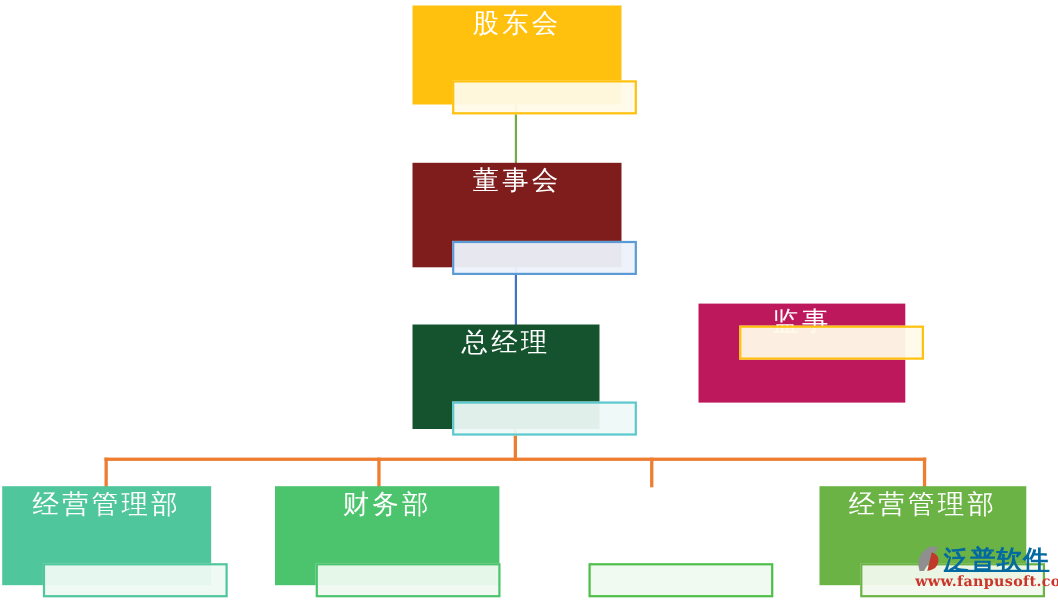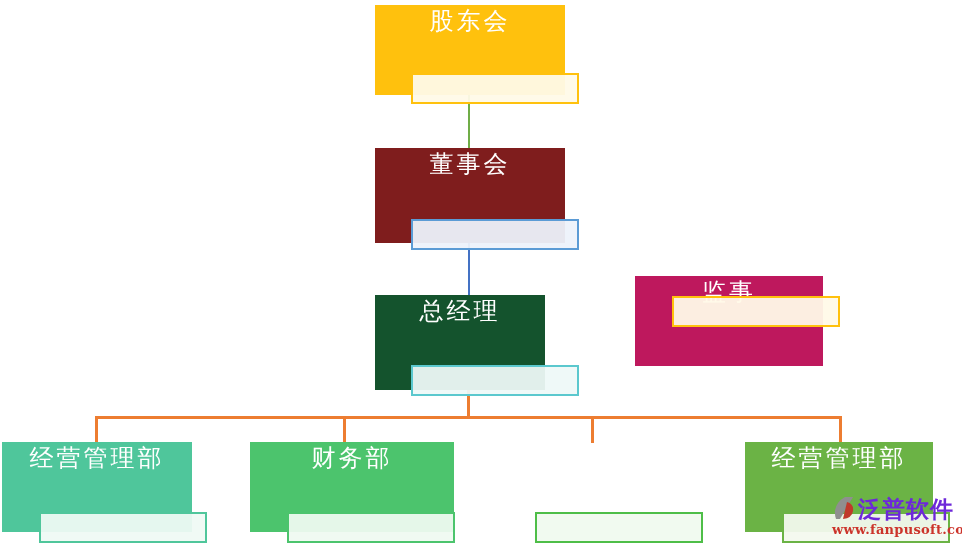--- a/index.html
+++ b/index.html
@@ -38,21 +38,21 @@
   #n-d2-sub{left:287px;top:512px;width:168px;height:31px;border-color:#4CC46D;background:rgba(239,250,241,.94);}
   #n-d3-main{left:498px;top:442px;width:190px;height:90px;background:#4EBE48;}
   #n-d3-sub{left:535px;top:512px;width:168px;height:31px;border-color:#4EBE48;background:rgba(240,250,239,.94);}
   #n-d4-main{left:745px;top:442px;width:188px;height:90px;background:#6BB345;}
   #n-d4-sub{left:782px;top:512px;width:168px;height:31px;border-color:#6BB345;background:rgba(243,249,238,.94);}
   
   .watermark{position:absolute;left:832px;top:496px;z-index:4;}
   .wm-row{display:flex;align-items:center;gap:2px;}
   .wm-brand{
     font-family:"DejaVu Serif","Liberation Serif",serif;
-    font-size:23px;font-weight:bold;color:#6d28d9;line-height:1;letter-spacing:1px;
+    font-size:23px;font-weight:bold;color:#0369a1;line-height:1;letter-spacing:1px;text-decoration:underline;
   }
   .wm-url{
     font-family:"DejaVu Serif","Liberation Serif",serif;
     font-size:13px;font-weight:bold;color:#CC342B;margin-top:2px;letter-spacing:.3px;
   }
 </style>
 </head>
 <body>
 
 <div class="stage">

